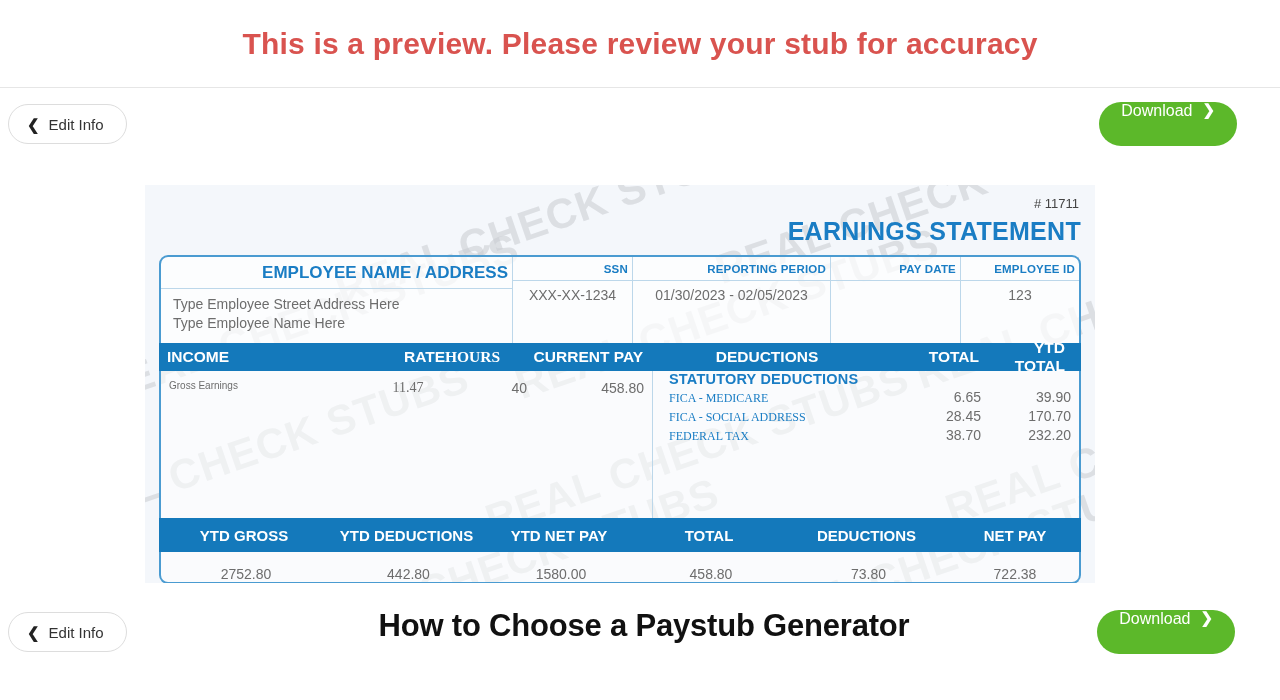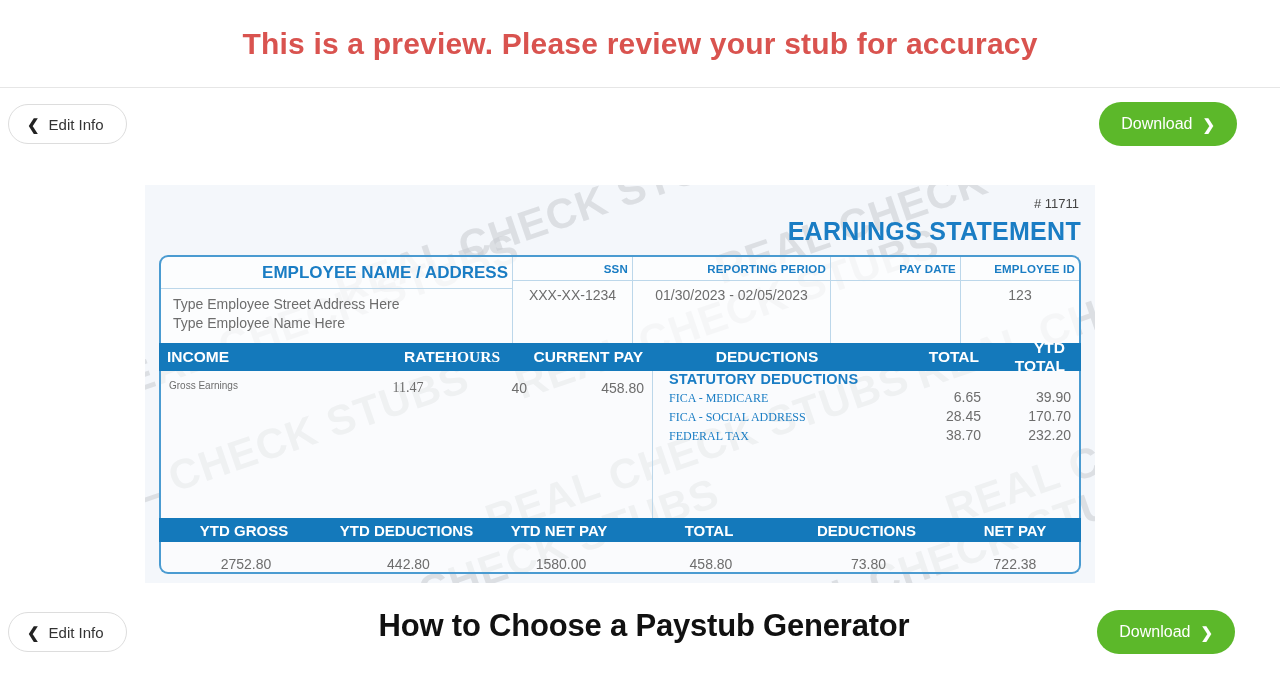--- a/index.html
+++ b/index.html
@@ -62,21 +62,20 @@
     color: #222;
     line-height: 1;
   }
   .btn-download {
     position: absolute;
     right: 43px;
     top: 14px;
     height: 44px;
     box-sizing: border-box;
     display: inline-flex;
-    align-items: center;
     gap: 10px;
     padding: 0 22px;
     background: #5cb82a;
     border: none;
     border-radius: 22px;
     color: #ffffff;
     font-size: 16px;
     cursor: pointer;
   }
   .btn-download .chev {
@@ -197,21 +196,21 @@
     color: #ffffff;
     font-weight: bold;
     font-size: 15.5px;
     display: flex;
     align-items: center;
     height: 28px;
     position: relative;
     z-index: 3;
   }
   .band.bot {
-    height: 24px;
+    height: 34px;
     font-size: 15px;
   }
 
   .body-box {
     border-left: 2px solid #4a9bd1;
     border-right: 2px solid #4a9bd1;
     background: rgba(255,255,255,0.55);
     height: 147px;
     position: relative;
     z-index: 3;

